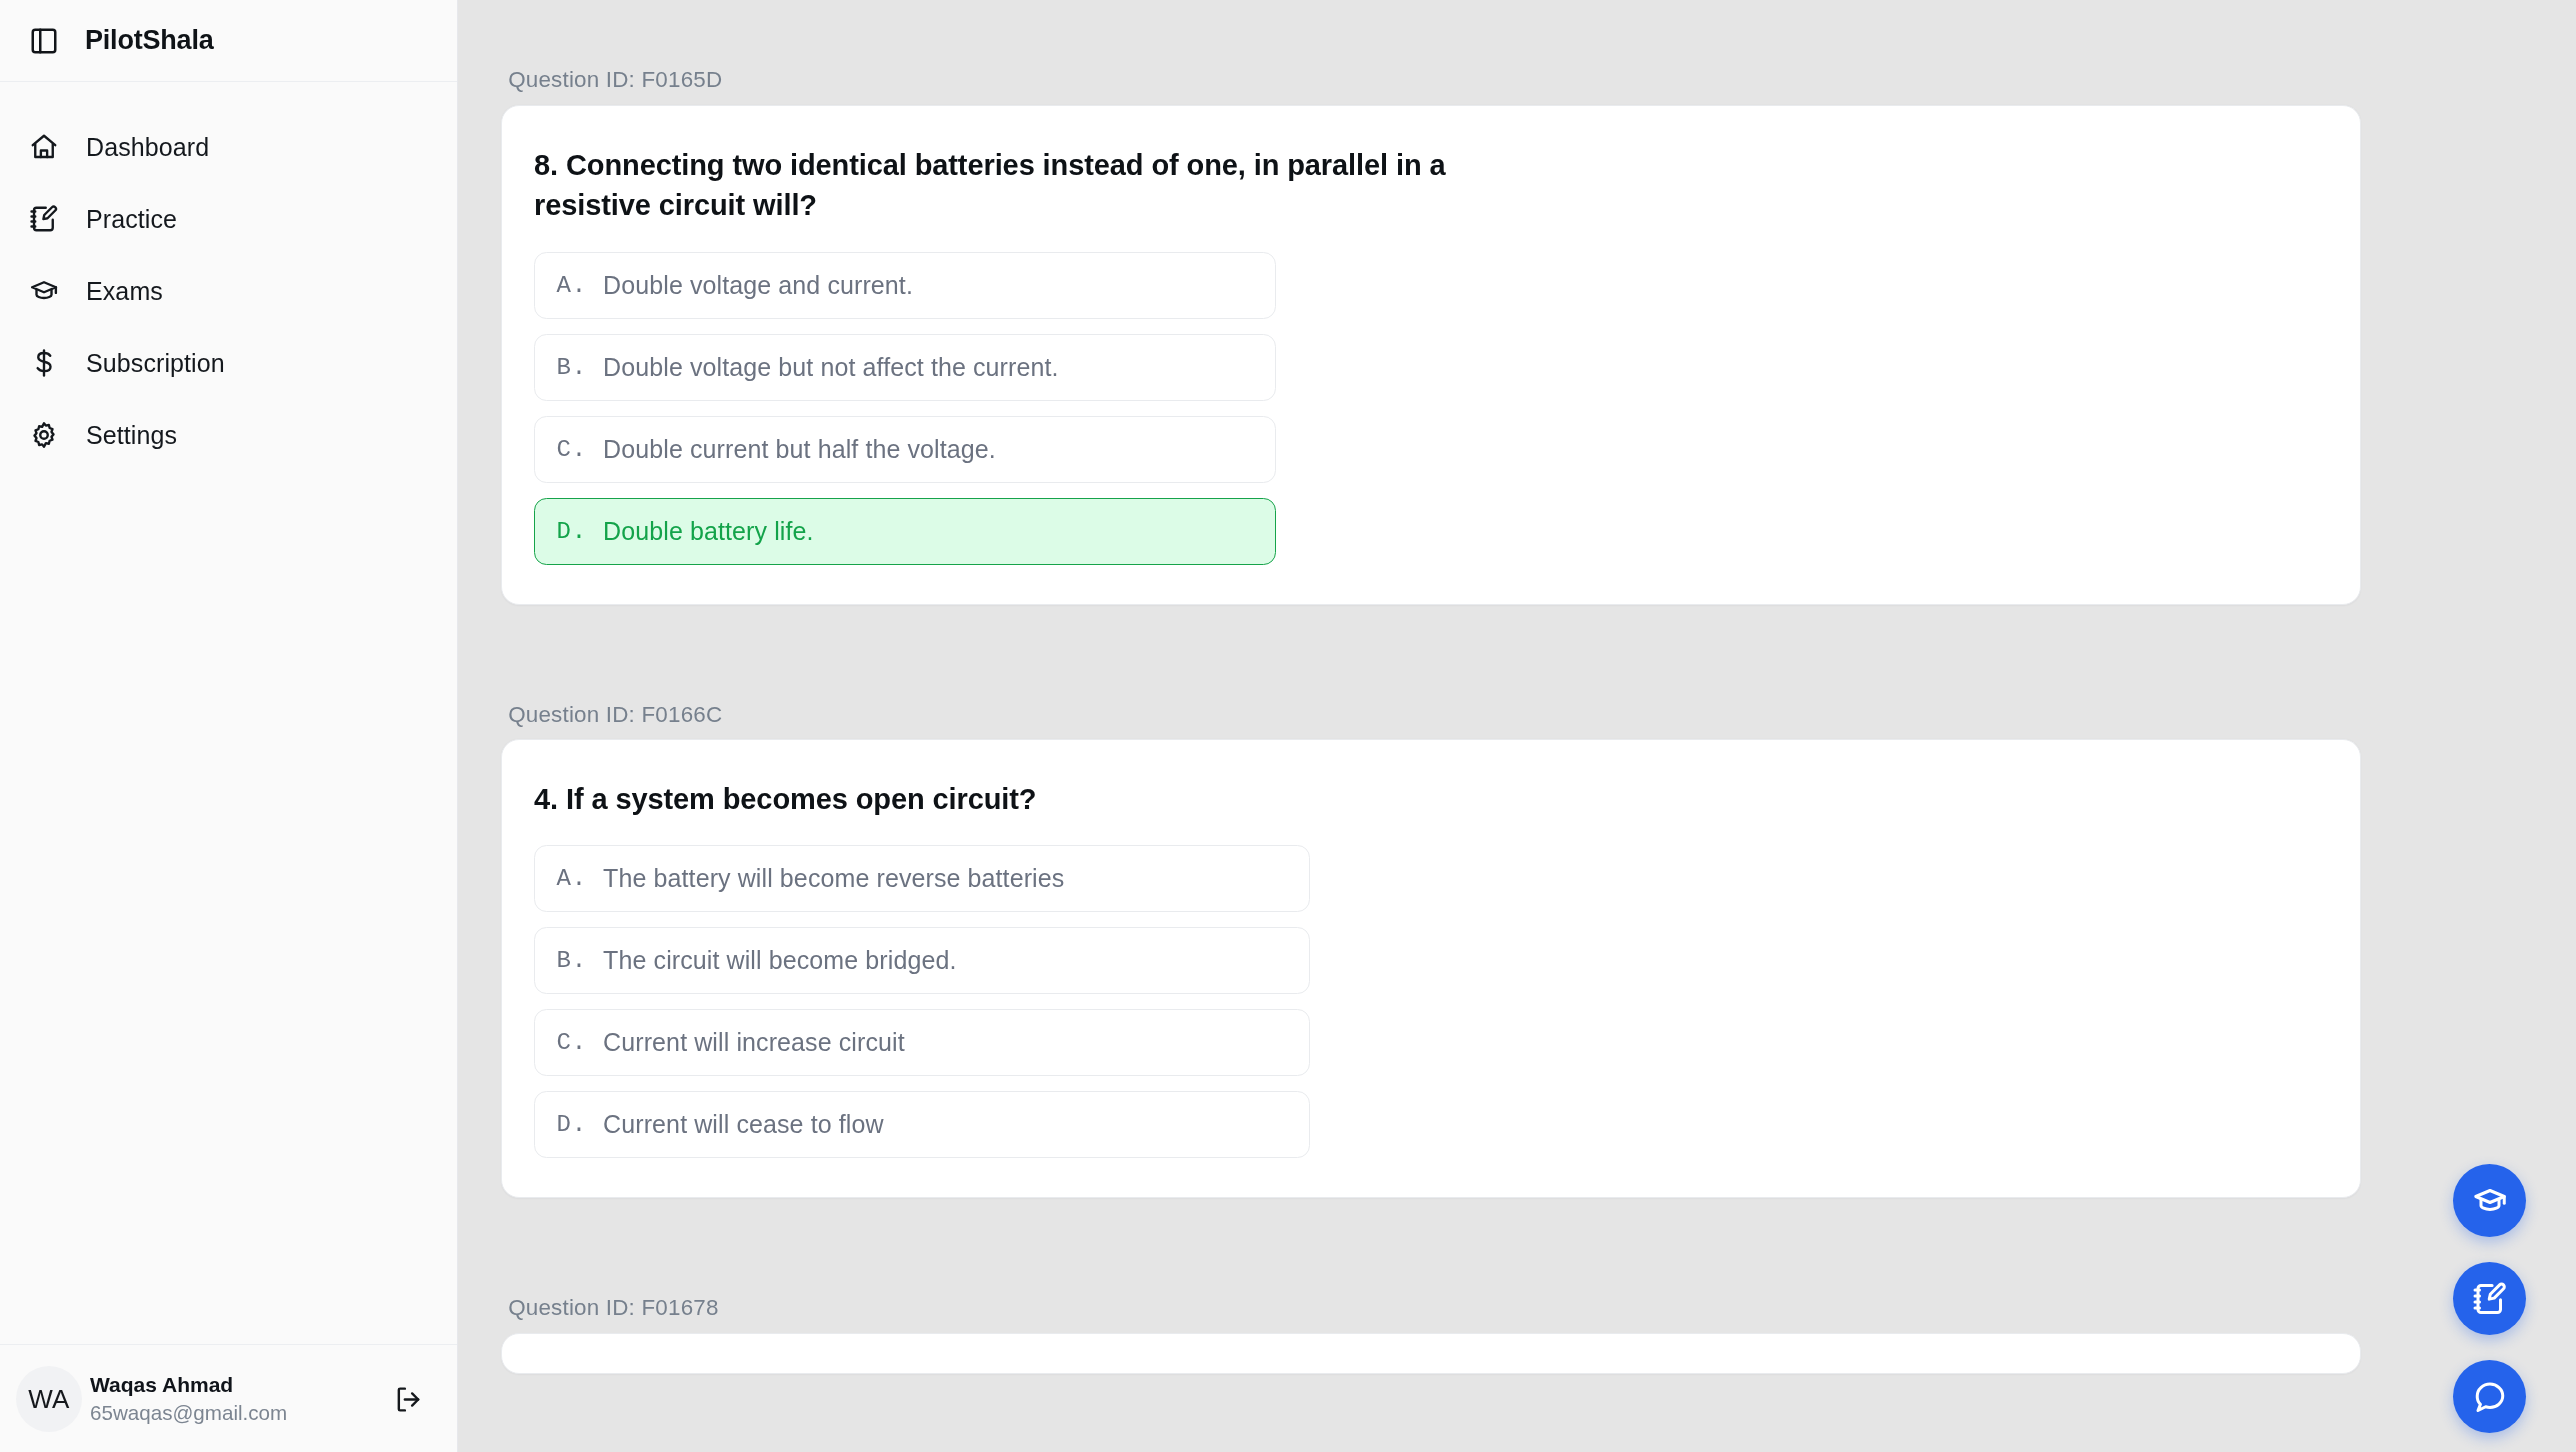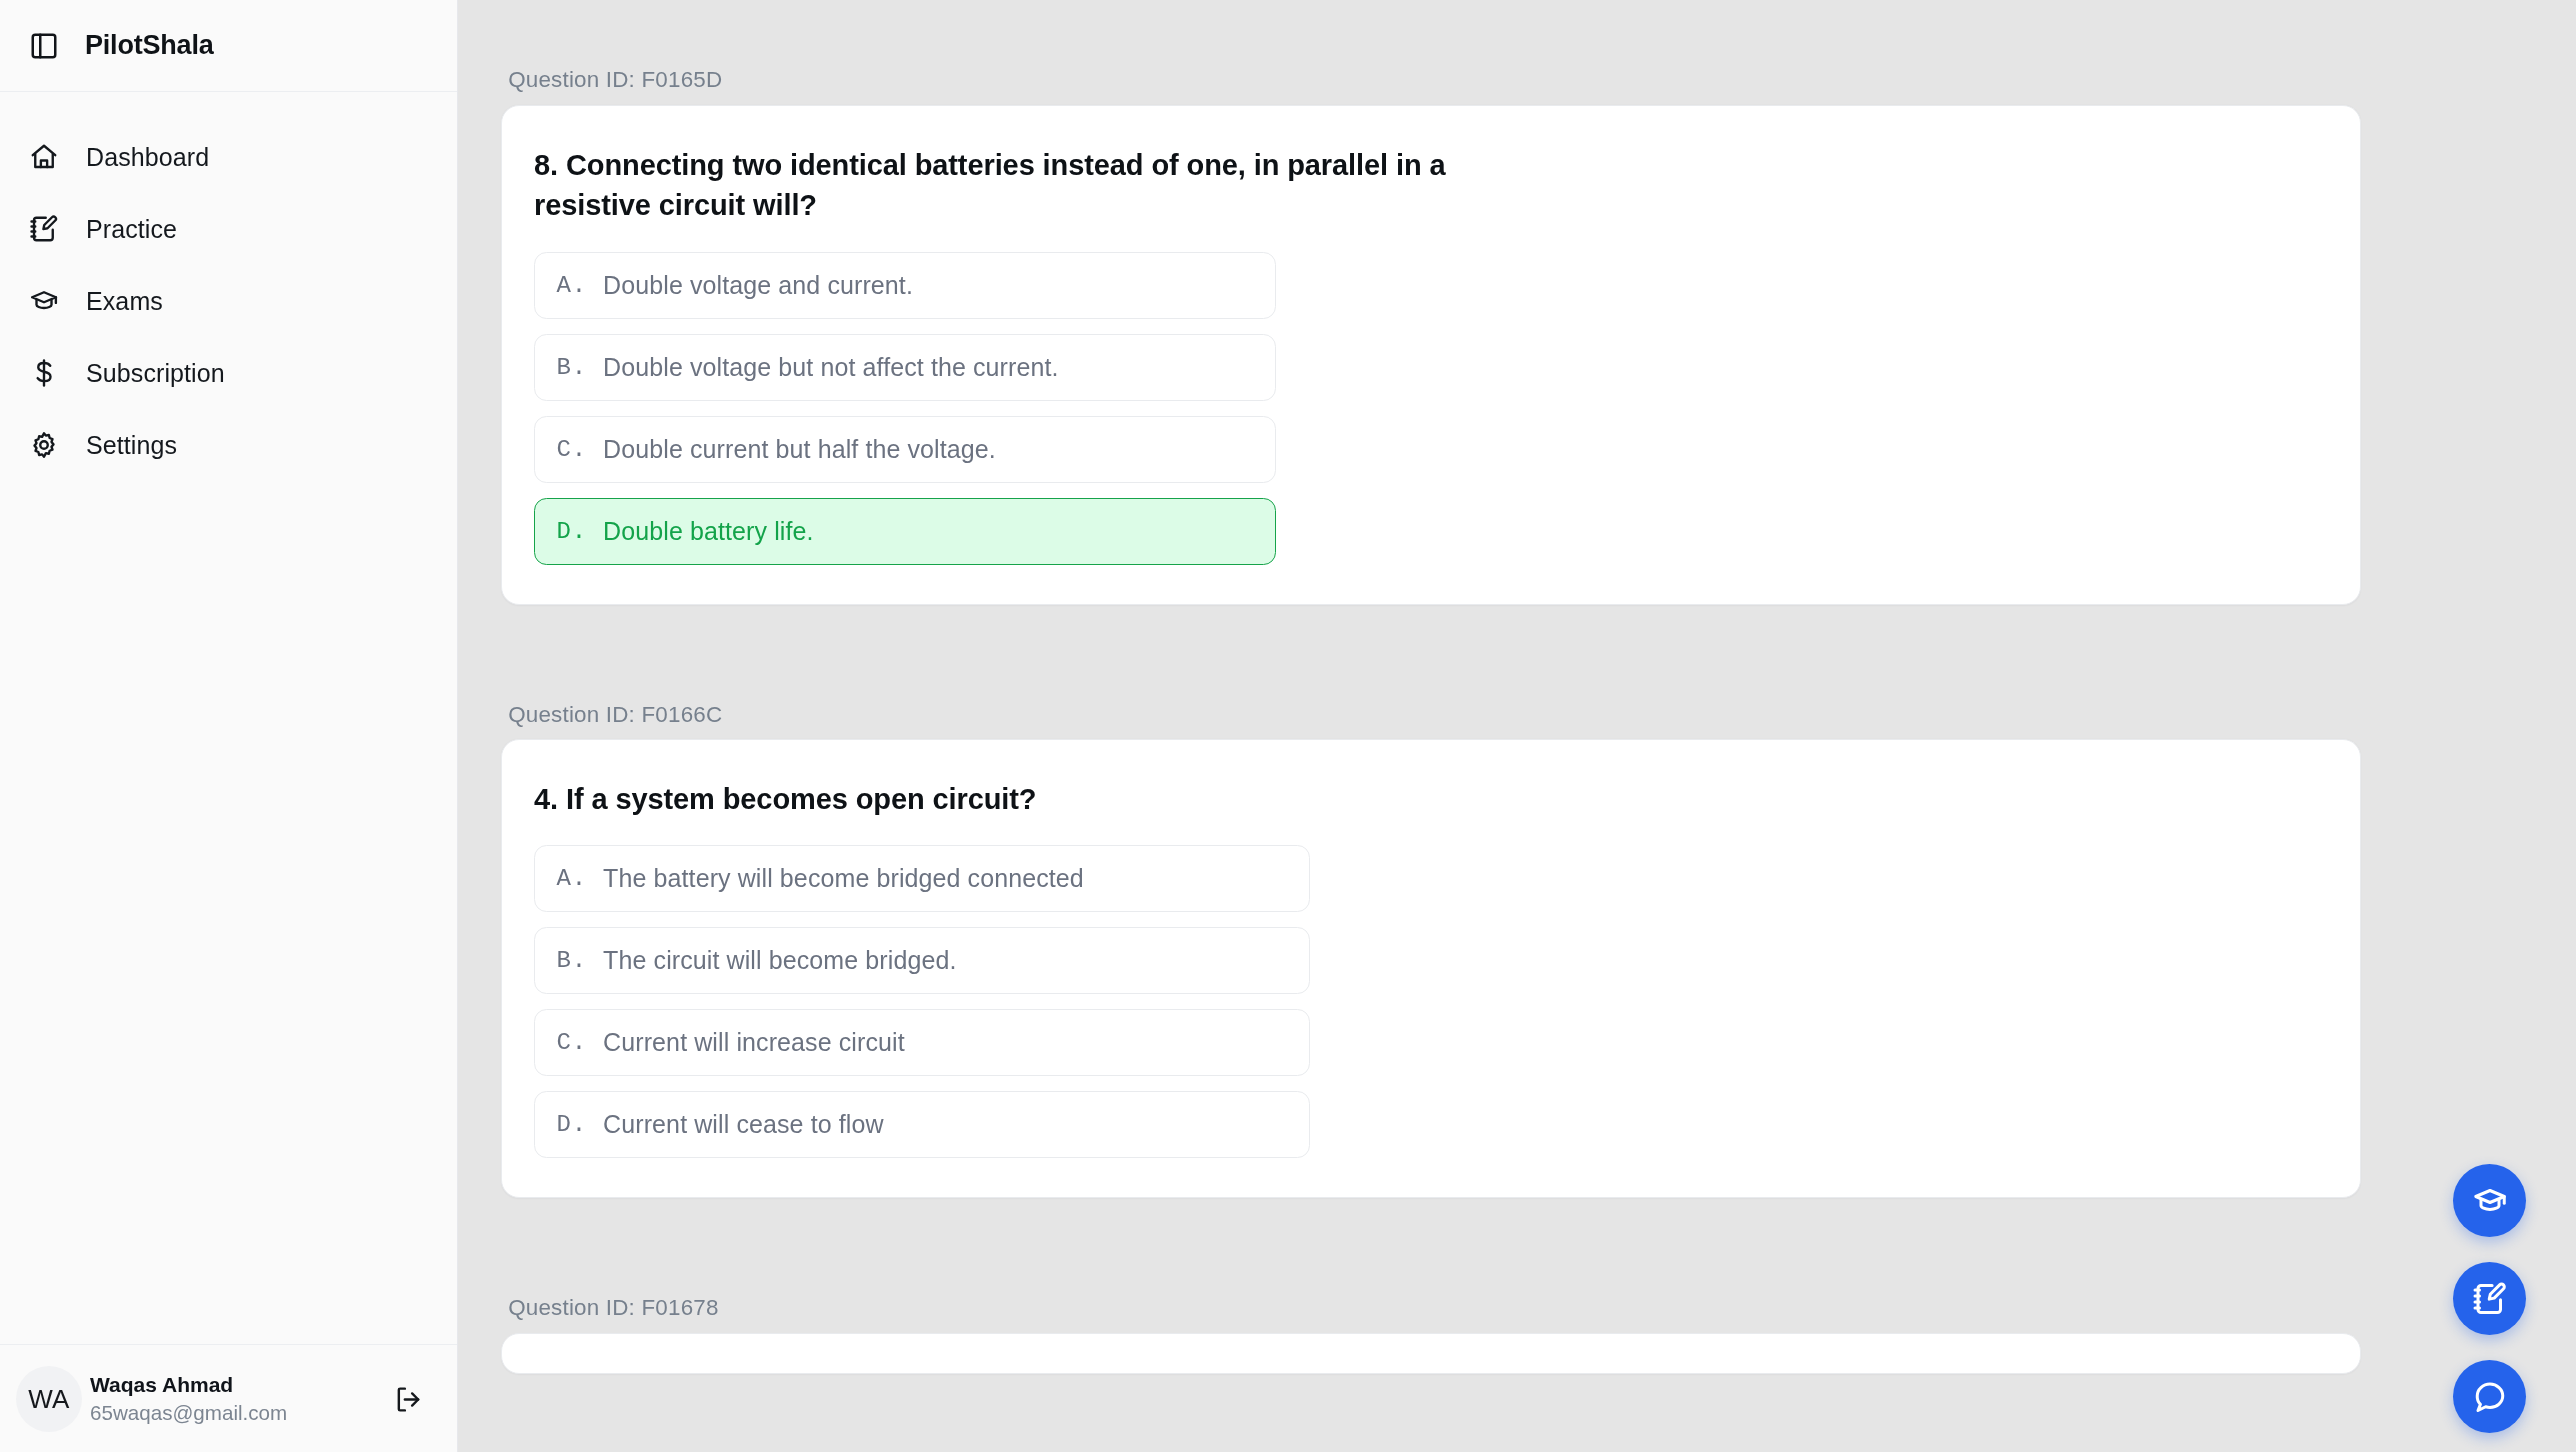--- a/index.html
+++ b/index.html
@@ -18,21 +18,21 @@
     width: 458px;
     height: 1453px;
     background: #fafafa;
     border-right: 1.8px solid #e7e8ec;
     display: flex;
     flex-direction: column;
     flex: 0 0 458px;
     position: relative;
   }
   .brand {
-    height: 92px;
+    height: 82px;
     display: flex;
     align-items: center;
     gap: 26px;
     padding: 0 0 0 29px;
     border-bottom: 1.8px solid #eceef1;
   }
   .brand-icon { width: 30px; height: 30px; display: block; color: #111418; flex: 0 0 30px; }
   .brand-name {
     font-size: 27px;
     font-weight: 700;
@@ -287,21 +287,21 @@
         </div>
       </div>
     </section>
 
     <div class="qid second">Question ID: F0166C</div>
     <section class="card">
       <h2 class="q-title single">4. If a system becomes open circuit?</h2>
       <div class="options wide">
         <div class="option">
           <span class="option-letter">A.</span>
-          <span class="option-text">The battery will become bridged connected</span>
+          <span class="option-text">The battery will become reverse batteries</span>
         </div>
         <div class="option">
           <span class="option-letter">B.</span>
           <span class="option-text">The circuit will become bridged.</span>
         </div>
         <div class="option">
           <span class="option-letter">C.</span>
           <span class="option-text">Current will increase circuit</span>
         </div>
         <div class="option">

